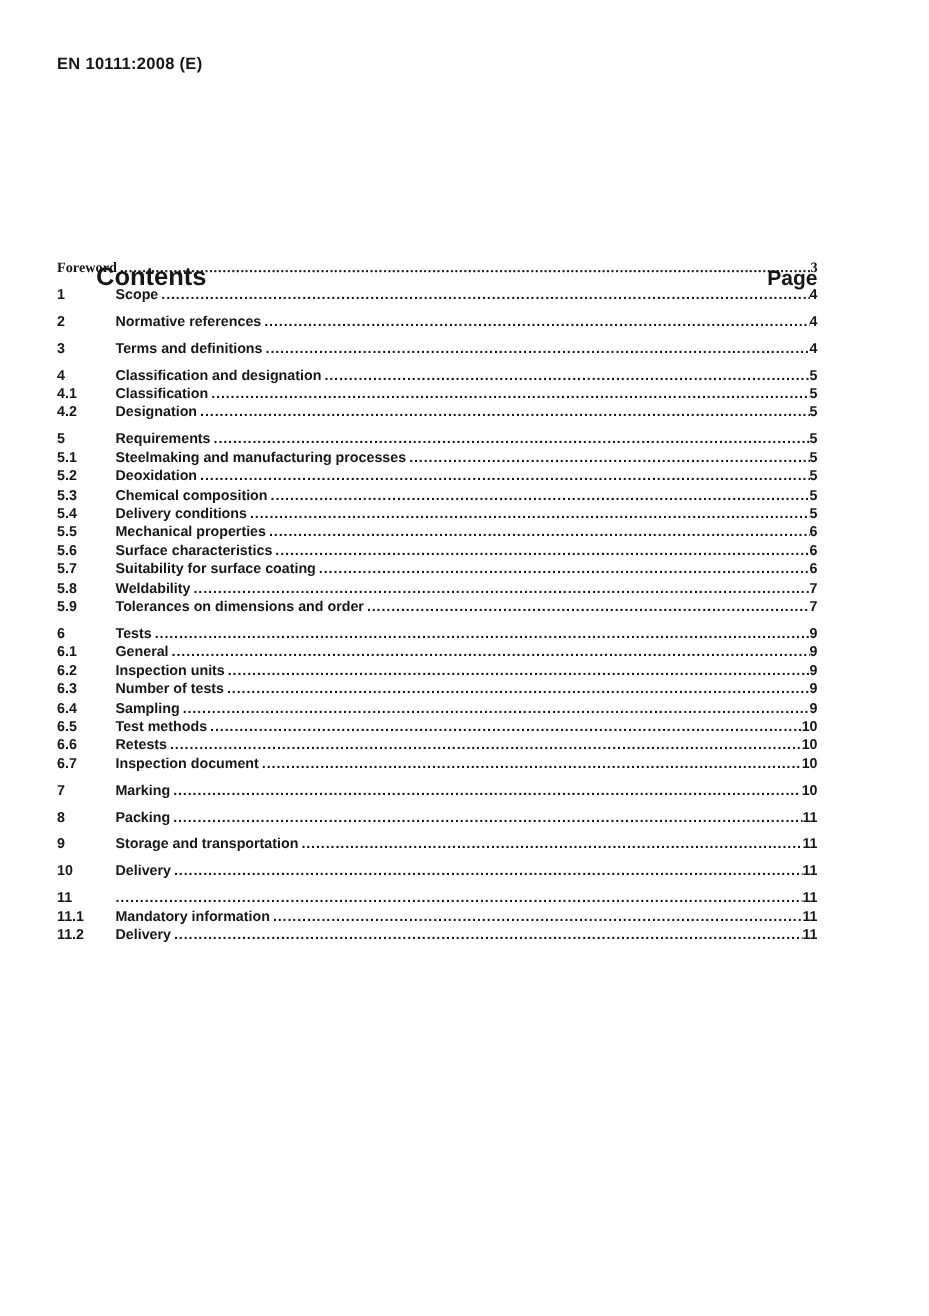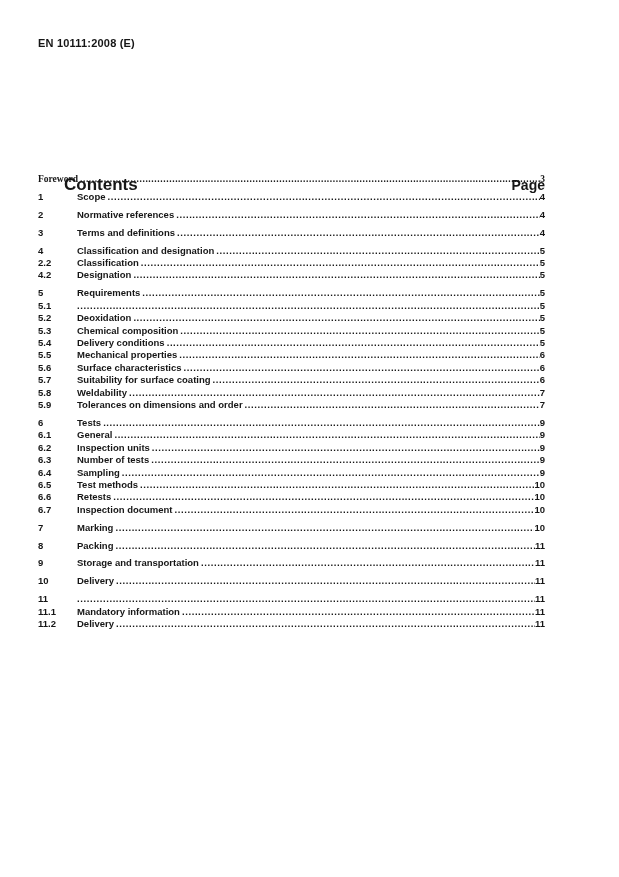--- a/index.html
+++ b/index.html
@@ -131,41 +131,42 @@
         </div>
       </div>
       <div class="toc-group">
         <div class="toc-row">
           <span class="toc-num">4</span>
           <span class="toc-title">Classification and designation</span>
           <span class="toc-dots"></span>
           <span class="toc-page">5</span>
         </div>
         <div class="toc-row">
-          <span class="toc-num">2.2</span>
+          <span class="toc-num">4.1</span>
           <span class="toc-title">Classification</span>
           <span class="toc-dots"></span>
           <span class="toc-page">5</span>
         </div>
         <div class="toc-row">
           <span class="toc-num">4.2</span>
           <span class="toc-title">Designation</span>
           <span class="toc-dots"></span>
           <span class="toc-page">5</span>
         </div>
       </div>
       <div class="toc-group">
         <div class="toc-row">
           <span class="toc-num">5</span>
           <span class="toc-title">Requirements</span>
           <span class="toc-dots"></span>
           <span class="toc-page">5</span>
         </div>
         <div class="toc-row">
           <span class="toc-num">5.1</span>
+          <span class="toc-title">Steelmaking and manufacturing processes</span>
           <span class="toc-dots"></span>
           <span class="toc-page">5</span>
         </div>
         <div class="toc-row">
           <span class="toc-num">5.2</span>
           <span class="toc-title">Deoxidation</span>
           <span class="toc-dots"></span>
           <span class="toc-page">5</span>
         </div>
         <div class="toc-row">

